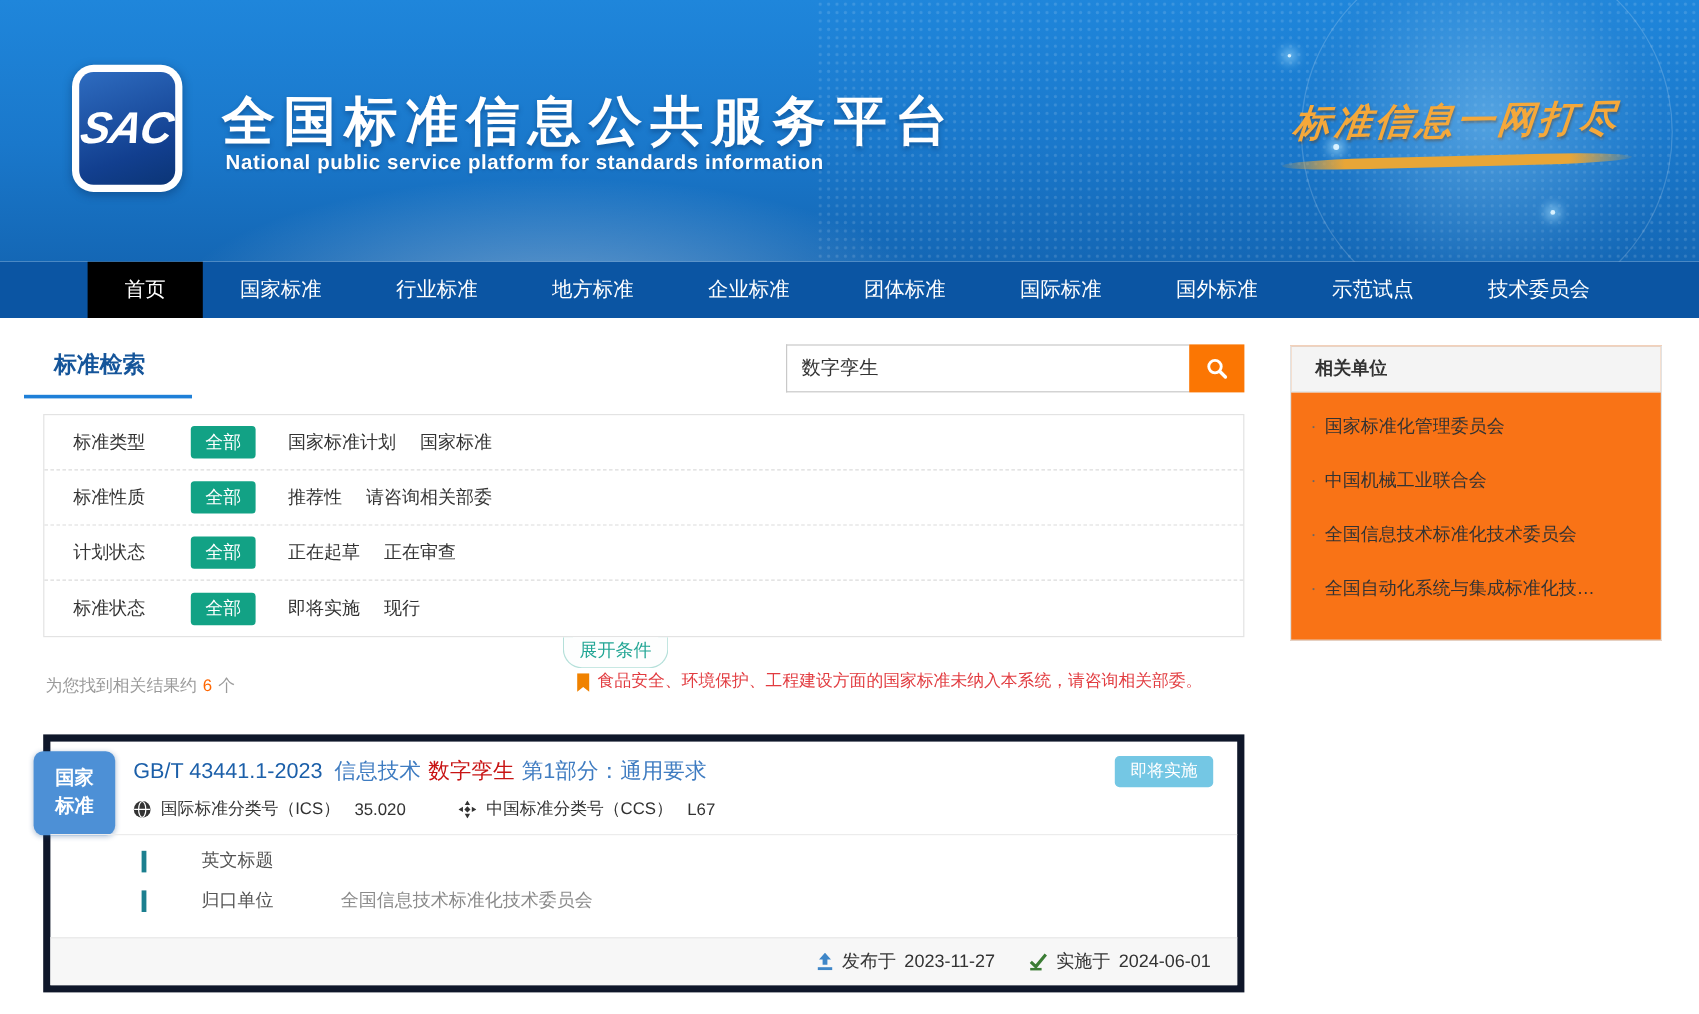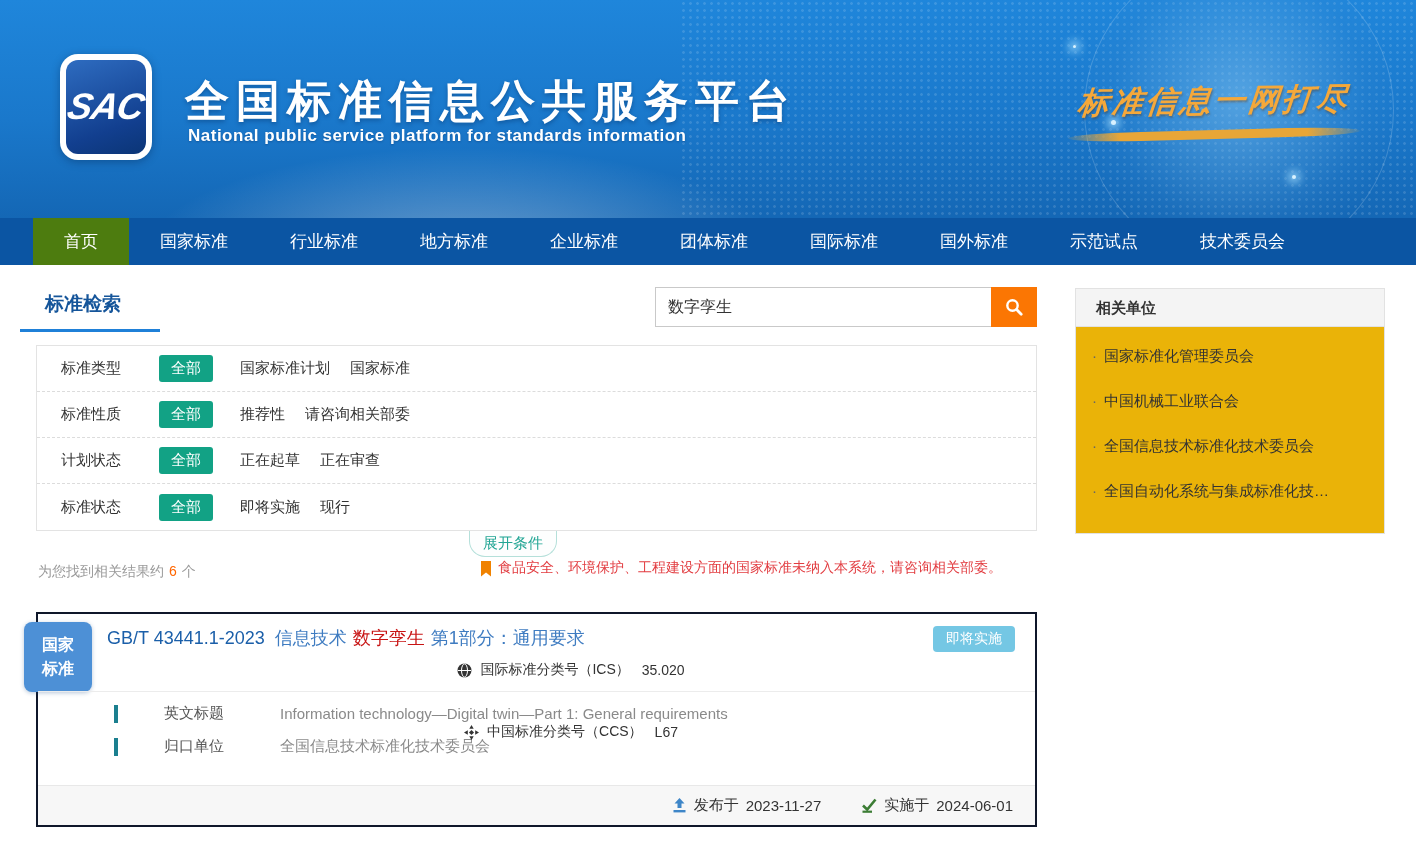--- a/index.html
+++ b/index.html
@@ -35,21 +35,21 @@
   .slogan-text { color:#f5a83a; font-size:31px; font-weight:700; font-style:italic; letter-spacing:3px;
                  transform:skewX(-6deg) rotate(-1deg); text-shadow:1px 2px 2px rgba(100,50,0,.35); white-space:nowrap; }
   .slogan-underline { margin:8px auto 0; width:292px; height:9px; transform:rotate(-1.5deg);
                  border-radius:50%/100%;
                  background:linear-gradient(90deg, rgba(232,166,55,.1), #e8a637 18%, #e8a637 82%, rgba(232,166,55,.1)); }
 
   
   .nav { width:1416px; height:47px; background:#0b55a3; display:flex; padding-left:33px; }
   .nav-item { color:#fff; font-size:17px; line-height:47px; padding:0 31px; cursor:pointer;
               text-decoration:none; white-space:nowrap; }
-  .nav-item.active { background:#4d7c0f; }
+  .nav-item.active { background:#000000;margin-left:40px; }
 
   
   .main { position:relative; width:1416px; height:580px; background:#fff; }
 
   .section-title { position:absolute; left:45px; top:26px; font-size:19px; font-weight:700; color:#15559a; }
   .title-underline { position:absolute; left:20px; top:64px; width:140px; height:3px; background:#1f80d8; }
 
   .search-box { position:absolute; left:655px; top:22px; display:flex; }
   .search-input { width:336px; height:40px; border:1px solid #c9c9c9; border-right:none; font-size:16px;
                   color:#333; padding:0 12px; outline:none; font-family:inherit; }
@@ -70,49 +70,49 @@
                 text-align:center; color:#23a695; font-size:15px; background:#fdfefe; cursor:pointer;
                 border:1px solid #b5e0da; border-top:none; border-radius:0 0 16px 16px; }
 
   .result-count { position:absolute; left:38px; top:298px; font-size:14px; color:#9a9a9a; }
   .result-count .num { color:#f60; margin:0 5px; }
   .notice { position:absolute; left:480px; top:294px; display:flex; align-items:flex-end; gap:6px;
             font-size:14px; color:#e23c40; }
 
   
   .card { position:absolute; left:36px; top:347px; width:1001px; height:215px;
-          border:2px solid #0f172a; background:#fff; }
+          border:6px solid #0f172a; background:#fff; }
   .card-tag { position:absolute; left:-14px; top:8px; width:68px; height:70px; background:#4d90d6;
               border-radius:8px; color:#fff; font-size:16px; font-weight:700; display:flex;
               flex-direction:column; align-items:center; justify-content:center; line-height:24px;
               box-shadow:0 1px 4px rgba(20,70,130,.3); }
   .card-top { height:78px; border-bottom:1px solid #ececec; position:relative; padding:12px 0 0 69px; }
   .card-title { font-size:18px; cursor:pointer; }
   .card-title .code { color:#1b5fa9; font-weight:400; margin-right:10px; }
   .card-title .t1, .card-title .t2 { color:#3f7cc1; }
   .card-title .hl { color:#c81414; margin:0 6px; }
   .status-badge { position:absolute; right:20px; top:12px; background:#74c7e4; color:#fff;
                   font-size:14px; padding:4px 13px; border-radius:4px; }
-  .card-meta { margin-top:11px; display:flex; gap:44px; font-size:14px; color:#333; align-items:center;flex-direction:column; }
+  .card-meta { margin-top:11px; display:flex; gap:44px; font-size:14px; color:#333; align-items:center; }
   .meta-item { display:flex; align-items:center; gap:8px; }
   .meta-val { margin-left:4px; }
 
   .detail-row { display:flex; align-items:center; margin:12px 0 14px 76px;gap:24px; }
   .detail-bar { width:4px; height:18px; background:#1b7f8f; margin-right:22px; }
   .detail-label { width:92px; font-size:15px; color:#555; }
   .detail-value { font-size:15px; color:#8a8a8a; }
 
   .card-footer { position:absolute; left:0; right:0; bottom:0; height:40px; background:#f7f7f7;
                  border-top:1px solid #e8e8e8; display:flex; justify-content:flex-end;
-                 align-items:center; gap:40px; padding-right:22px; font-size:15px; color:#333; }
+                 align-items:center; gap:28px; padding-right:22px; font-size:15px; color:#333; }
   .date-item { display:flex; align-items:center; gap:7px; }
 
   
   .sidebar { position:absolute; left:1075px; top:23px; width:310px; height:246px;
-             border:1px solid #e2e2e2; background:#eab308; }
+             border:1px solid #e2e2e2; background:#f97316; }
   .sidebar-header { height:38px; line-height:38px; background:#f4f4f4; border-bottom:1px solid #e2e2e2;
                     font-size:15px; font-weight:700; color:#333; padding-left:20px; }
   .sidebar-list { list-style:none; padding-top:6px; }
   .sidebar-item { height:45px; line-height:45px; padding-left:16px; font-size:15px; color:#333;
                   cursor:pointer; white-space:nowrap; overflow:hidden; }
   .sidebar-item::before { content:"·"; color:#666; margin-right:7px; }
 
   svg { display:block; }
 </style>
 </head>
@@ -248,21 +248,20 @@
           </svg>
           <span>中国标准分类号（CCS）</span>
           <span class="meta-val">L67</span>
         </span>
       </div>
     </div>
 
     <div class="detail-row">
       <span class="detail-bar"></span>
       <span class="detail-label">英文标题</span>
-      <span class="detail-value">Information technology—Digital twin—Part 1: General requirements</span>
     </div>
     <div class="detail-row">
       <span class="detail-bar"></span>
       <span class="detail-label">归口单位</span>
       <span class="detail-value">全国信息技术标准化技术委员会</span>
     </div>
 
     <div class="card-footer">
       <span class="date-item">
         <svg width="15" height="15" viewBox="0 0 15 15">

